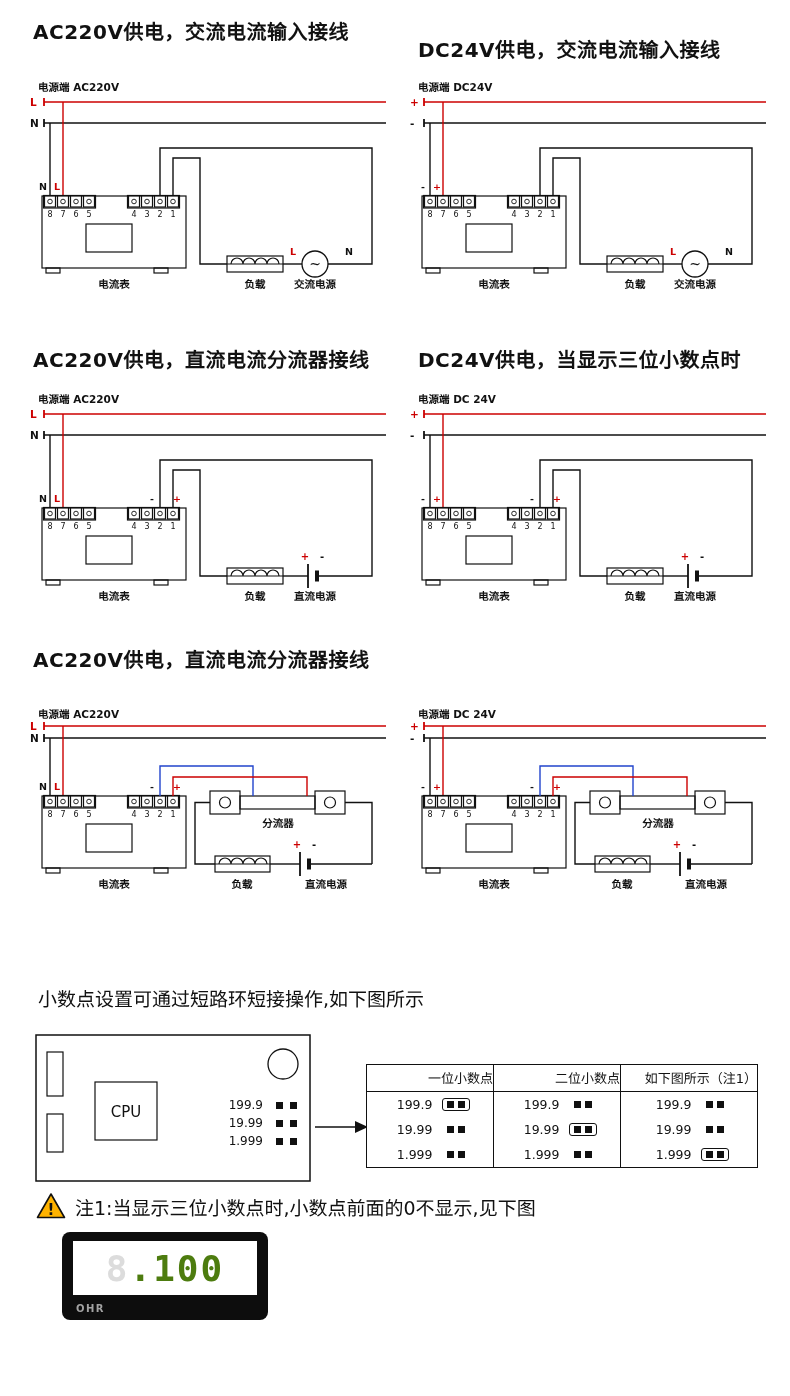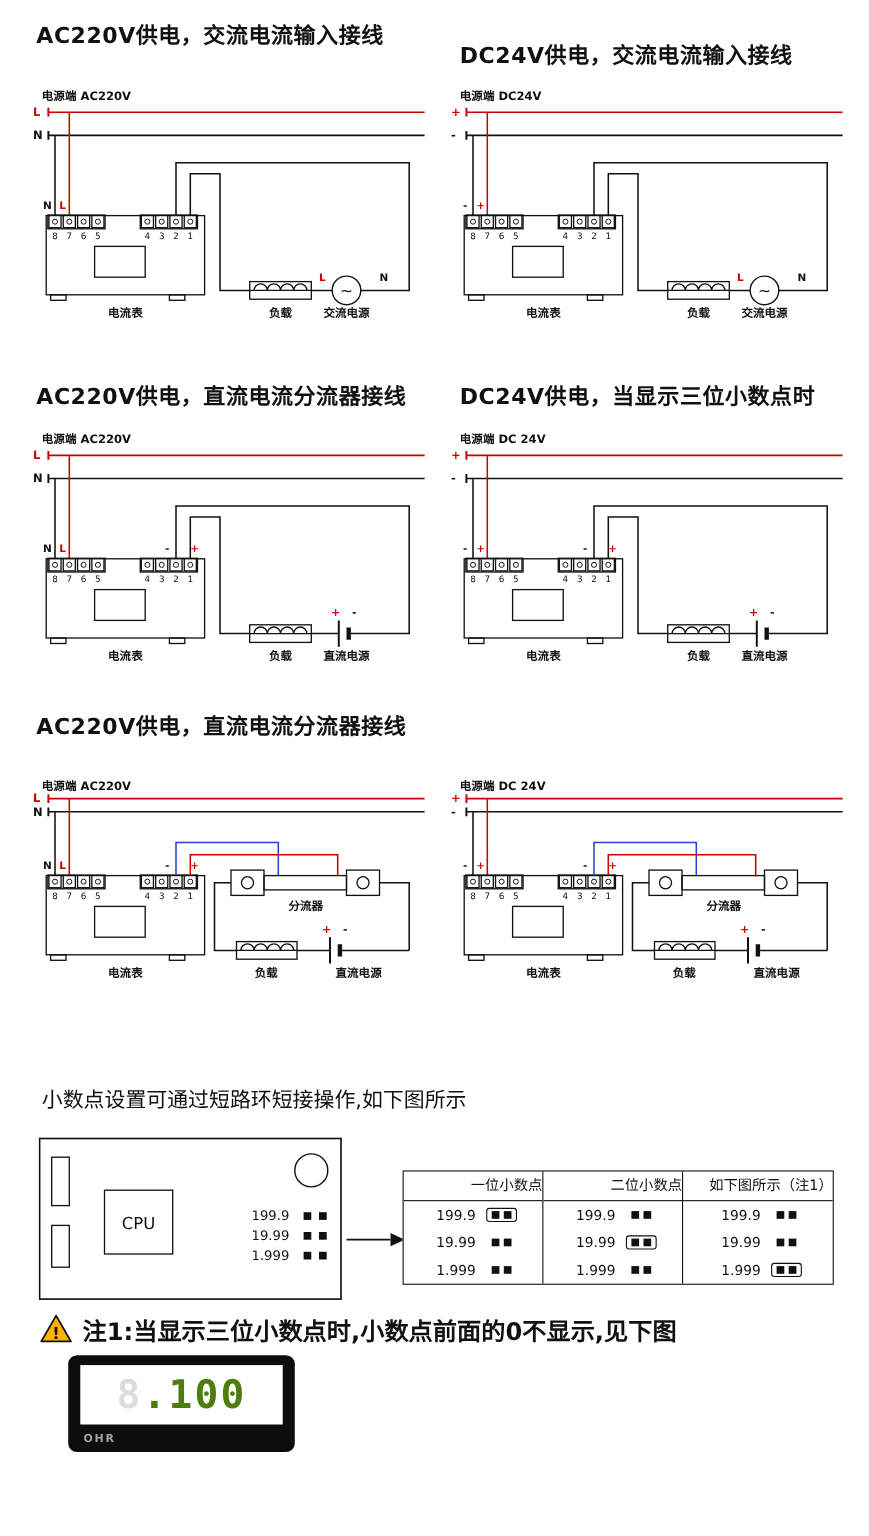--- a/index.html
+++ b/index.html
@@ -14,21 +14,21 @@
   .jtable{position:absolute;left:366px;top:1064px;display:flex;border:1.5px solid #111;background:#fff}
   .jt-col{border-right:1px solid #111}
   .jt-col:last-child{border-right:none}
   .jt-h{height:27px;line-height:27px;text-align:right;font-size:13px;border-bottom:1px solid #111;white-space:nowrap}
   .jt-row{height:25px;display:flex;align-items:center;justify-content:center;gap:9px}
   .jt-val{font-size:12.5px;width:42px;text-align:right}
   .pads{display:inline-flex;gap:4px;align-items:center;border:1.4px solid transparent;border-radius:3px;padding:2px 4px}
   .pads.capped{border-color:#111}
   .pad{width:7px;height:7px;background:#111}
   .note{position:absolute;left:36px;top:1192px;display:flex;align-items:center;gap:9px}
-  .note-text{font-size:22px;font-weight:bold;white-space:nowrap}
+  .note-text{font-size:19px;font-weight:normal;white-space:nowrap}
   .display{position:absolute;left:62px;top:1232px;width:206px;height:88px;background:#0d0d0d;border-radius:8px}
   .display-window{position:absolute;left:11px;top:9px;width:184px;height:54px;background:#fff;display:flex;align-items:center;justify-content:center;font-family:"DejaVu Sans Mono","Liberation Mono",monospace;font-weight:bold;font-size:36px;letter-spacing:2px}
   .ghost{color:#dcdcdc}
   .digits{color:#4d7c0f}
   .brand{position:absolute;left:14px;bottom:6px;color:#a3a3a3;font-size:10px;font-weight:bold;letter-spacing:1.5px}
 </style>
 </head>
 <body>
 
 <div class="page">

